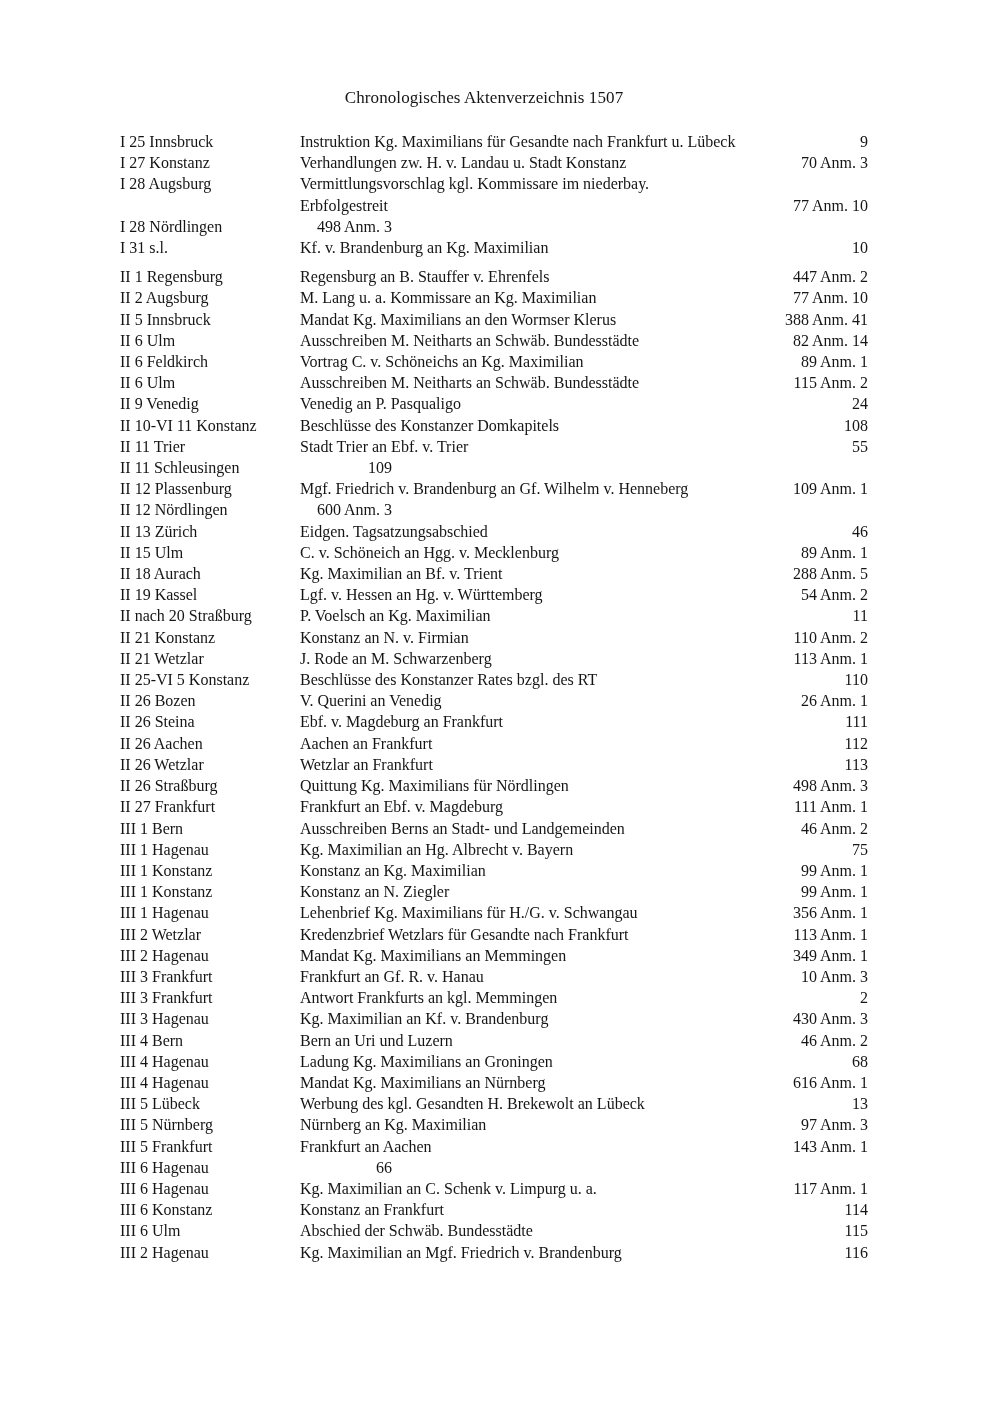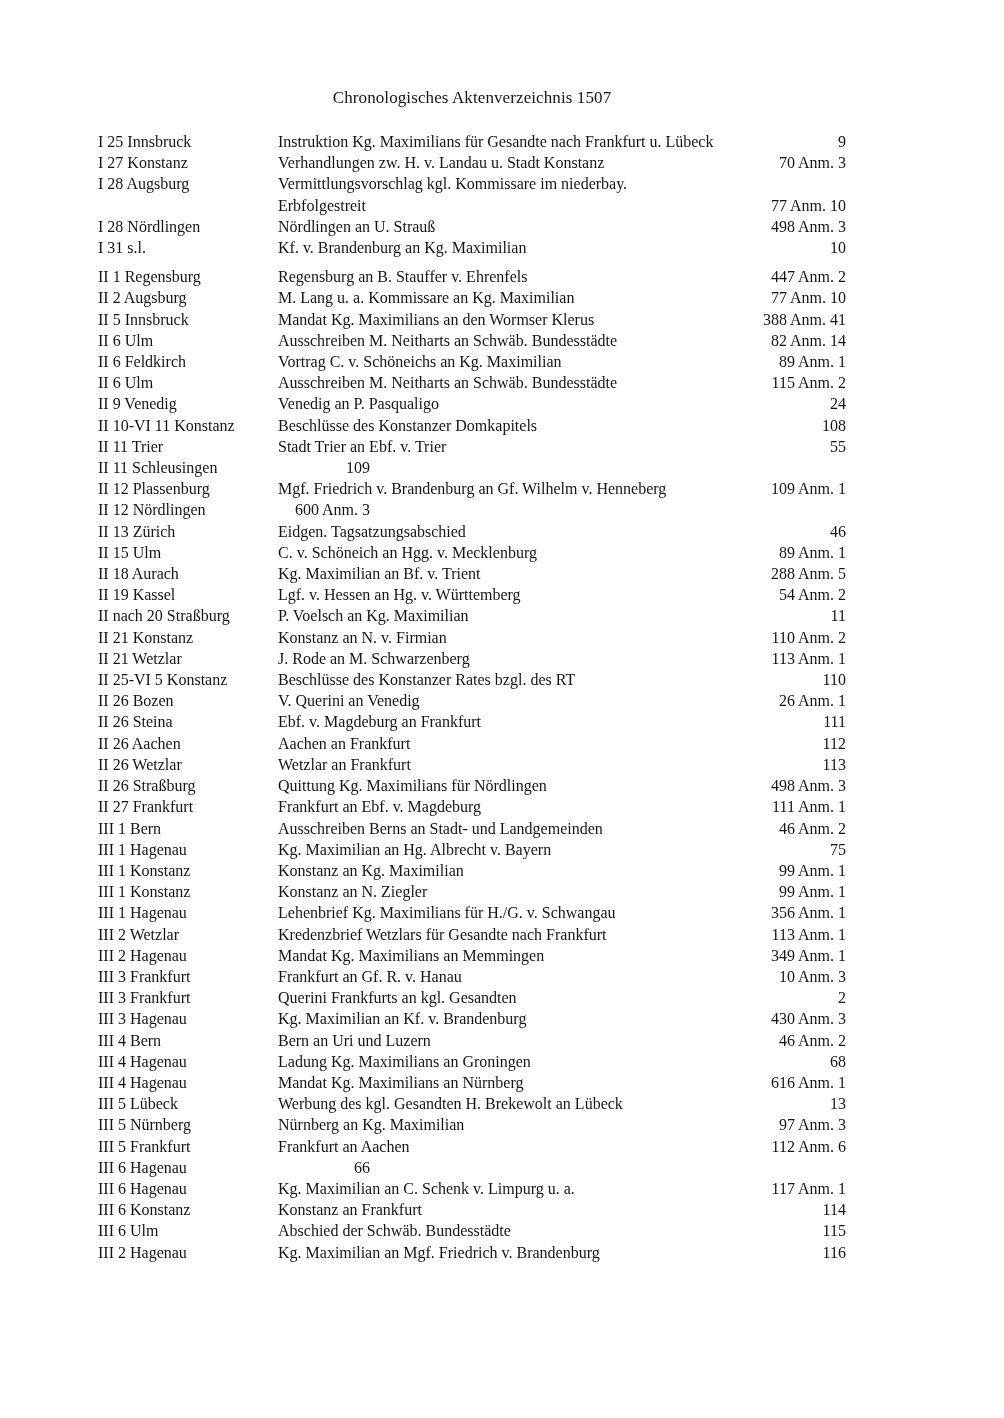--- a/index.html
+++ b/index.html
@@ -10,34 +10,35 @@
   body {
     width: 1004px;
     height: 1418px;
     font-family: "Liberation Serif", "DejaVu Serif", serif;
     color: #151515;
     position: relative;
     overflow: hidden;
   }
   .page {
     position: absolute;
-    left: 98px;
+    left: 110px;
     top: 88px;
     width: 748px;
   }
   .doc-title {
     text-align: center;
     font-size: 17px;
     line-height: 20px;
     margin: 0 0 23px 0;
     font-weight: normal;
     letter-spacing: 0.1px;
   }
   .index-table {
     width: 100%;
+    margin-left: 10px;
   }
   .row {
     display: flex;
     align-items: baseline;
     font-size: 16px;
     line-height: 21.2px;
     white-space: nowrap;
   }
   .row.section-gap {
     margin-top: 8px;
@@ -79,21 +80,20 @@
     <span class="col-desc">Vermittlungsvorschlag kgl. Kommissare im niederbay.</span>
     <span class="col-page"></span>
   </div>
       <div class="row">
     <span class="col-date"></span>
     <span class="col-desc">Erbfolgestreit</span>
     <span class="col-page">77 Anm. 10</span>
   </div>
       <div class="row">
     <span class="col-date">I 28 Nördlingen</span>
-    <span class="col-desc">Nördlingen an U. Strauß</span>
     <span class="col-page">498 Anm. 3</span>
   </div>
       <div class="row">
     <span class="col-date">I 31 s.l.</span>
     <span class="col-desc">Kf. v. Brandenburg an Kg. Maximilian</span>
     <span class="col-page">10</span>
   </div>
       <div class="row section-gap">
     <span class="col-date">II 1 Regensburg</span>
     <span class="col-desc">Regensburg an B. Stauffer v. Ehrenfels</span>
@@ -257,21 +257,21 @@
     <span class="col-desc">Mandat Kg. Maximilians an Memmingen</span>
     <span class="col-page">349 Anm. 1</span>
   </div>
       <div class="row">
     <span class="col-date">III 3 Frankfurt</span>
     <span class="col-desc">Frankfurt an Gf. R. v. Hanau</span>
     <span class="col-page">10 Anm. 3</span>
   </div>
       <div class="row">
     <span class="col-date">III 3 Frankfurt</span>
-    <span class="col-desc">Querini Frankfurts an kgl. Gesandten</span>
+    <span class="col-desc">Antwort Frankfurts an kgl. Memmingen</span>
     <span class="col-page">2</span>
   </div>
       <div class="row">
     <span class="col-date">III 3 Hagenau</span>
     <span class="col-desc">Kg. Maximilian an Kf. v. Brandenburg</span>
     <span class="col-page">430 Anm. 3</span>
   </div>
       <div class="row">
     <span class="col-date">III 4 Bern</span>
     <span class="col-desc">Bern an Uri und Luzern</span>
@@ -293,21 +293,21 @@
     <span class="col-page">13</span>
   </div>
       <div class="row">
     <span class="col-date">III 5 Nürnberg</span>
     <span class="col-desc">Nürnberg an Kg. Maximilian</span>
     <span class="col-page">97 Anm. 3</span>
   </div>
       <div class="row">
     <span class="col-date">III 5 Frankfurt</span>
     <span class="col-desc">Frankfurt an Aachen</span>
-    <span class="col-page">112 Anm. 6</span>
+    <span class="col-page">143 Anm. 1</span>
   </div>
       <div class="row">
     <span class="col-date">III 6 Hagenau</span>
     <span class="col-page">66</span>
   </div>
       <div class="row">
     <span class="col-date">III 6 Hagenau</span>
     <span class="col-desc">Kg. Maximilian an C. Schenk v. Limpurg u. a.</span>
     <span class="col-page">117 Anm. 1</span>
   </div>

